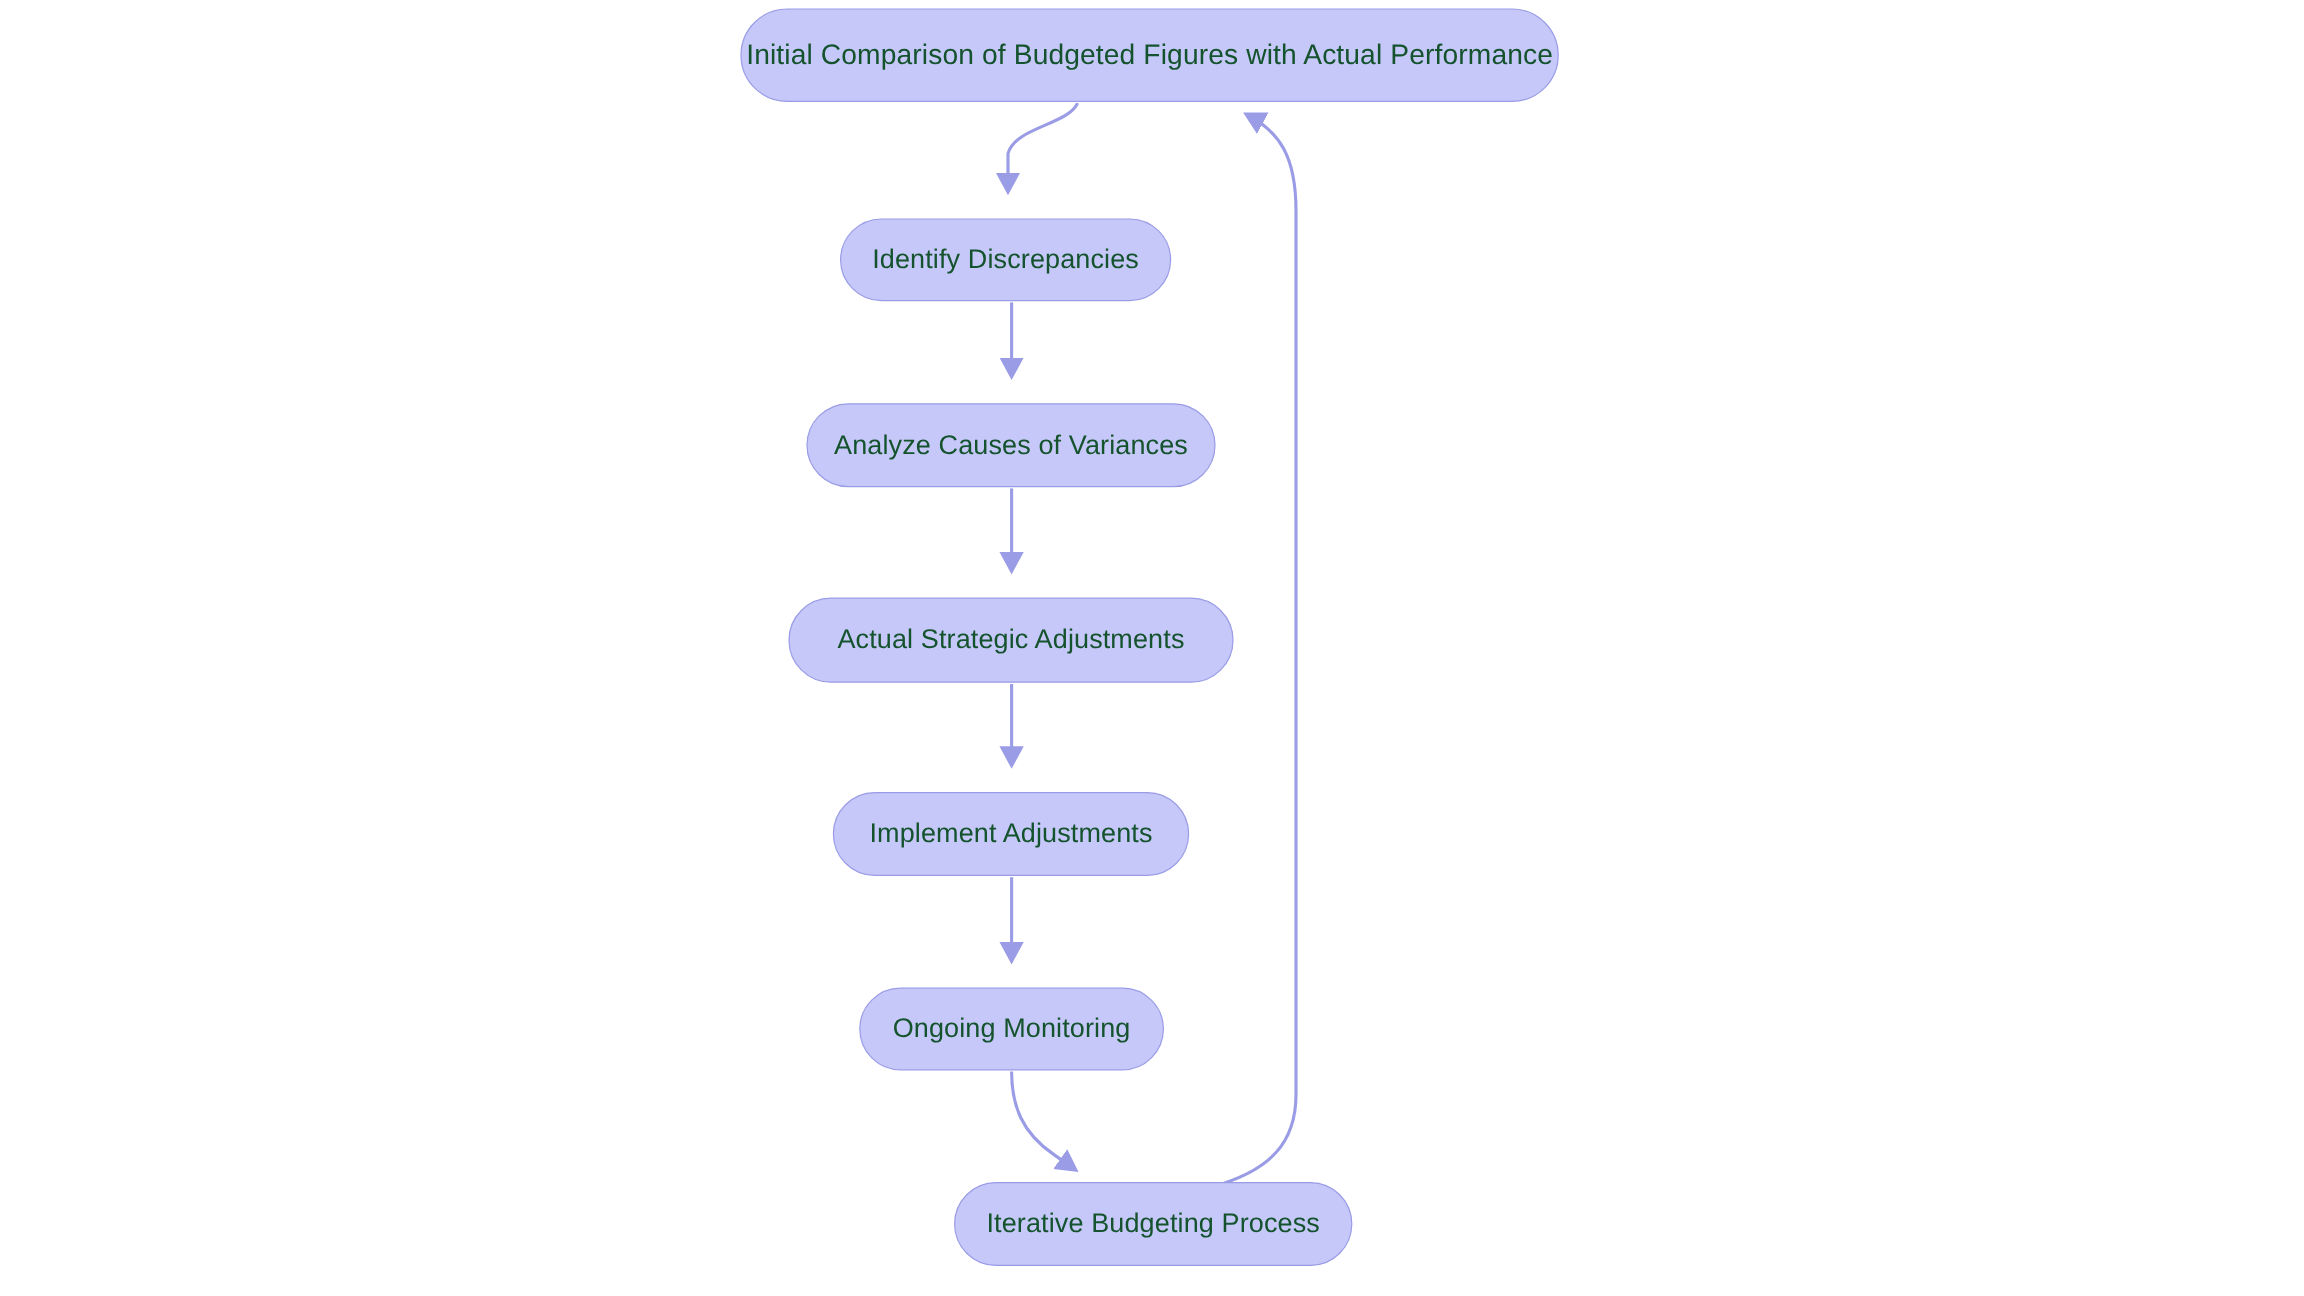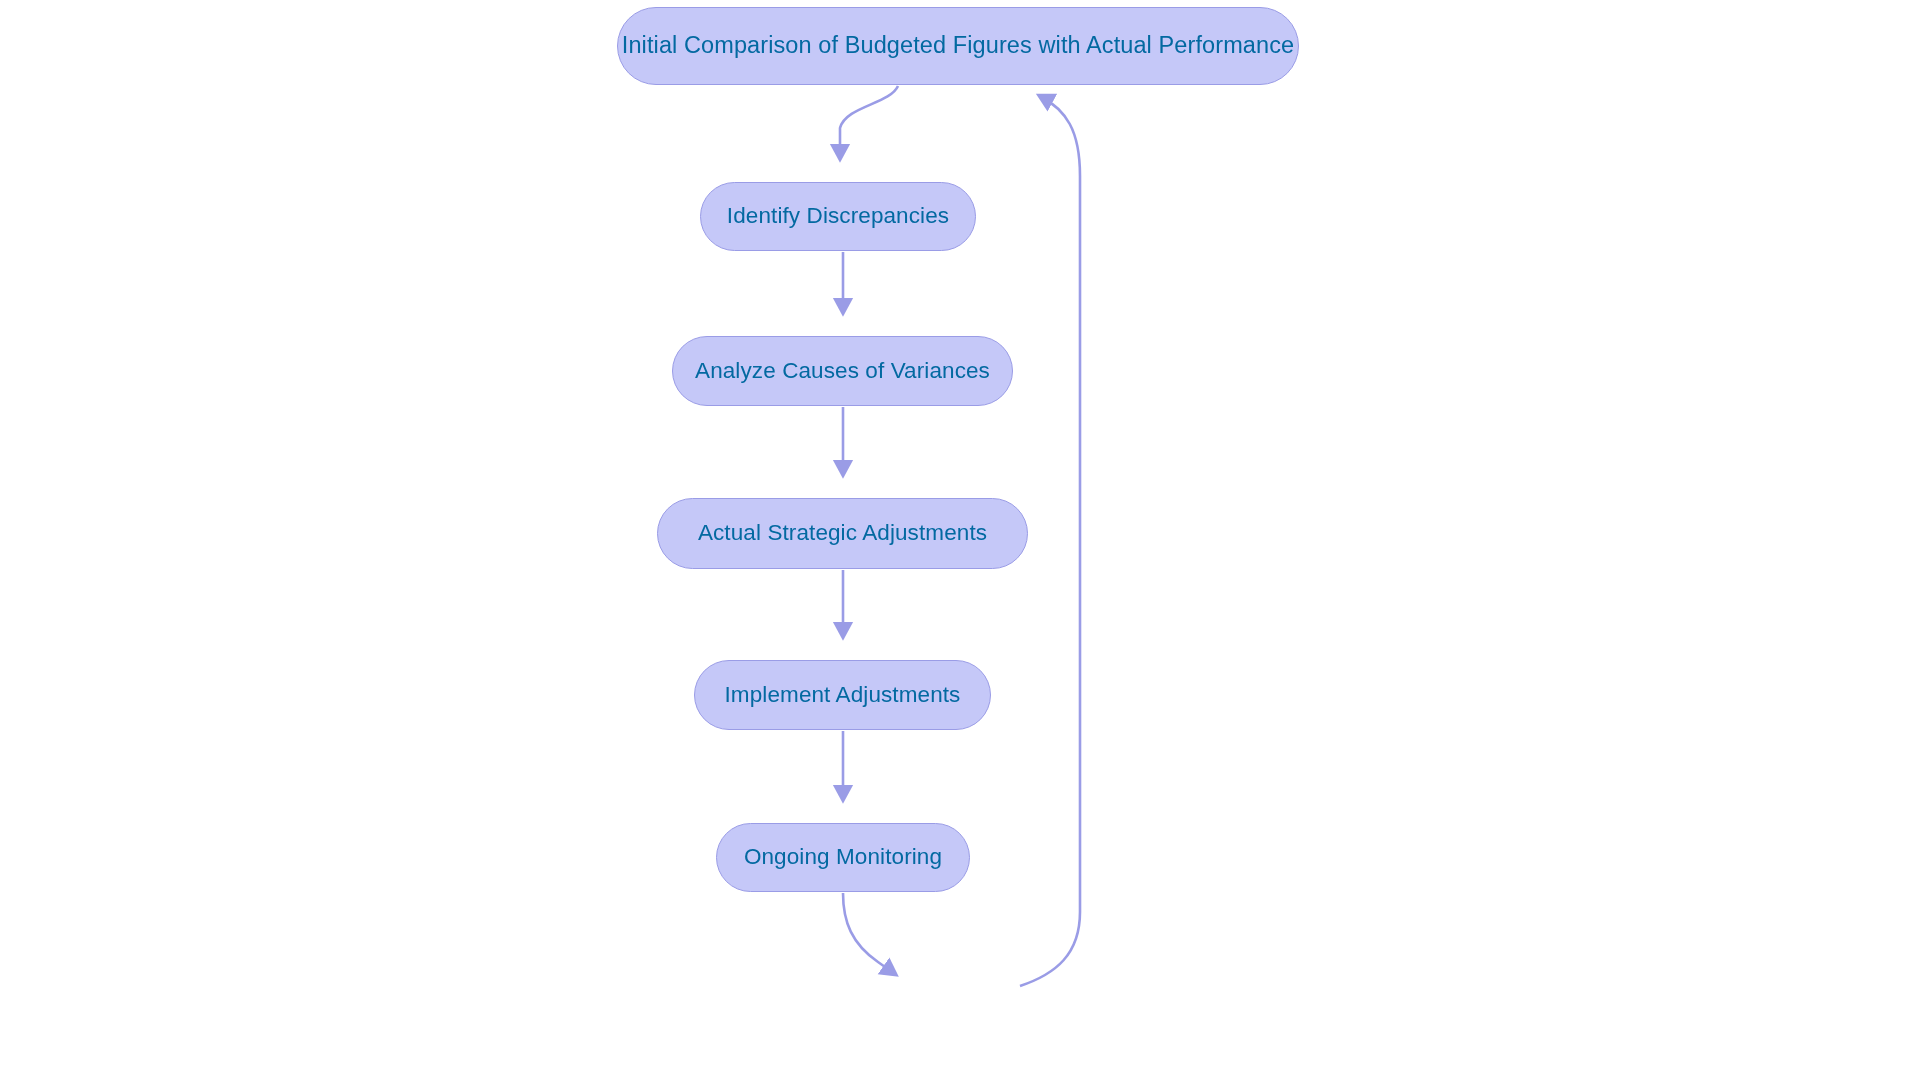--- a/index.html
+++ b/index.html
@@ -42,21 +42,21 @@
     font-family: "Liberation Sans", sans-serif;
     font-weight: 400;
     letter-spacing: 0.1px;
     white-space: nowrap;
     user-select: none;
   }
 
   .node-label {
     display: block;
     line-height: 1;
-    color: #0369a1;
+    color: #14532d;
   }
 
   
   #node-initial-comparison {
     left: 617px;  top: 7px;    width: 682px; height: 78px;
     font-size: 23.5px;
   }
   #node-identify-discrepancies {
     left: 700px;  top: 182px;  width: 276px; height: 69px;
     font-size: 22.5px;
@@ -128,14 +128,17 @@
   </div>
 
   <div class="node" id="node-implement-adjustments">
     <span class="node-label">Implement Adjustments</span>
   </div>
 
   <div class="node" id="node-ongoing-monitoring">
     <span class="node-label">Ongoing Monitoring</span>
   </div>
 
+  <div class="node" id="node-iterative-process">
+    <span class="node-label">Iterative Budgeting Process</span>
+  </div>
 
 </div>
 
 </body></html>

